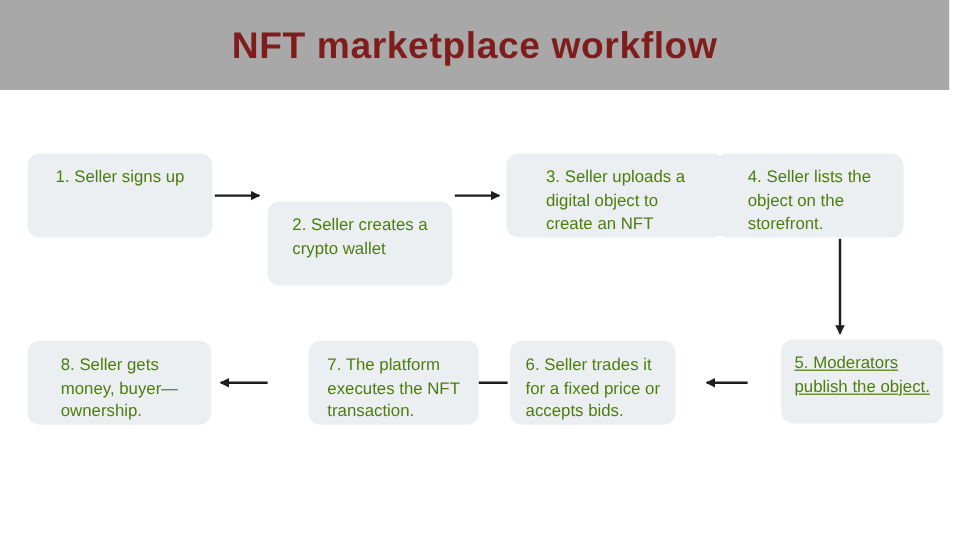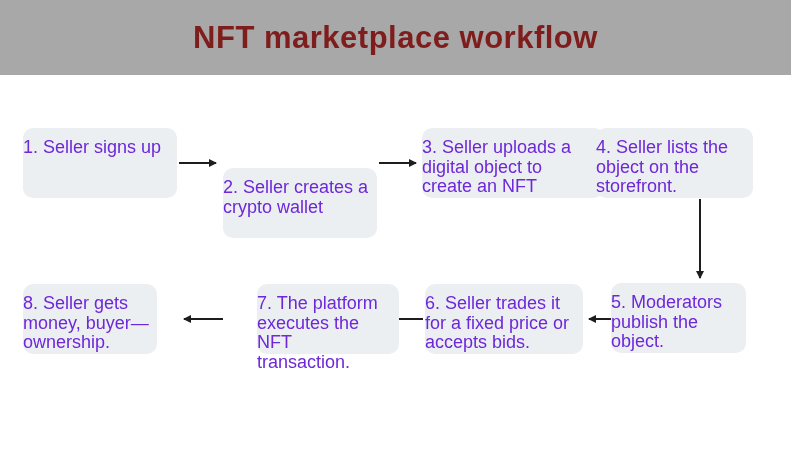--- a/index.html
+++ b/index.html
@@ -34,23 +34,24 @@
     letter-spacing: 0.5px;
   }
   .box {
     position: absolute;
     height: 70px;
     background: #eceff1;
     border-radius: 10px;
     box-sizing: border-box;
     display: flex;
     flex-direction: column;
+    align-items: center;
     padding-top: 10px;
-    color: #6d28d9;
-    font-size: 18px;
+    color: #4d7c0f;
+    font-size: 14px;
     line-height: 19.5px;
   }
   .box-text {
     white-space: pre-line;
     text-align: left;
   }
   .arrows {
     position: absolute;
     left: 0;
     top: 0;
@@ -92,33 +93,33 @@
     <div class="box-text">3. Seller uploads a
 digital object to
 create an NFT</div>
   </div>
   <div class="box" style="left:596px; top:128px; width:157px;">
     <div class="box-text">4. Seller lists the
 object on the
 storefront.</div>
   </div>
 
-  <div class="box" style="left:611px; top:283px; width:135px;">
+  <div class="box" style="left:651px; top:283px; width:135px;text-decoration:underline;">
     <div class="box-text">5. Moderators
 publish the object.</div>
   </div>
-  <div class="box" style="left:425px; top:284px; width:158px;">
+  <div class="box" style="left:425px; top:284px; width:138px;">
     <div class="box-text">6. Seller trades it
 for a fixed price or
 accepts bids.</div>
   </div>
   <div class="box" style="left:225px; top:284px; width:142px;margin-left:32px;">
     <div class="box-text">7. The platform
 executes the NFT
 transaction.</div>
   </div>
-  <div class="box" style="left:23px;  top:284px; width:134px;">
+  <div class="box" style="left:23px;  top:284px; width:153px;">
     <div class="box-text">8. Seller gets
 money, buyer—
 ownership.</div>
   </div>
 
 </div>
 
 </body></html>

